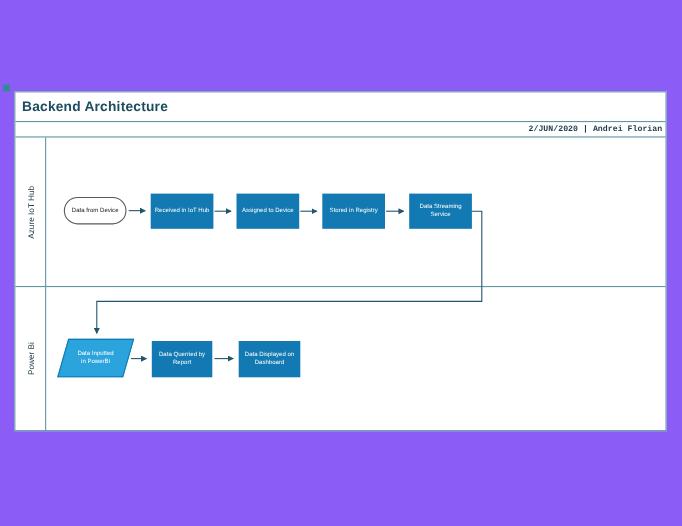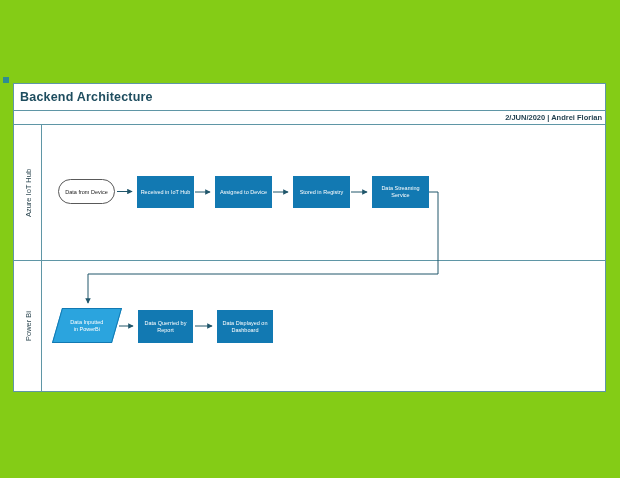--- a/index.html
+++ b/index.html
@@ -1,38 +1,38 @@
 <!DOCTYPE html>
 <html><head>
 <meta charset="utf-8">
 <style>
   html,body{margin:0;padding:0;background:#e9e9e9;}
   .canvas{
-    position:relative;width:620px;height:478px;background:#84cc16;
+    position:relative;width:620px;height:478px;background:#8b5cf6;
     font-family:"Liberation Sans","DejaVu Sans",sans-serif;overflow:hidden;
   }
   .corner-mark{
     position:absolute;left:3px;top:77px;width:6px;height:6px;background:#2f8d92;
   }
   .frame{
     position:absolute;left:13px;top:83px;width:593px;height:309px;
     border:1px solid #5f96a6;box-sizing:border-box;background:#ffffff;
   }
   .title-bar{
     position:absolute;left:0;top:0;right:0;height:27px;
     border-bottom:1px solid #5f96a6;box-sizing:border-box;
     display:flex;align-items:center;padding-left:6px;
   }
   .title-text{
     font-size:12.5px;font-weight:bold;color:#1e4d5f;letter-spacing:.2px;
   }
   .meta-bar{
     position:absolute;left:0;top:27px;right:0;height:14px;
     border-bottom:1px solid #5f96a6;box-sizing:border-box;
-    display:flex;align-items:center;justify-content:flex-end;padding-right:3px;
+    display:flex;align-items:center;justify-content:flex-end;padding-right:3px;font-family:Liberation Mono, monospace;
   }
   .meta-text{font-size:7.5px;font-weight:bold;color:#1e3d4c;}
   .lane{position:absolute;left:0;right:0;display:flex;}
   .lane-1{top:41px;height:136px;border-bottom:1px solid #5f96a6;box-sizing:border-box;}
   .lane-2{top:177px;bottom:0;}
   .lane-label-col{
     width:28px;border-right:1px solid #5f96a6;box-sizing:border-box;
     position:relative;flex:0 0 28px;
   }
   .lane-label{

